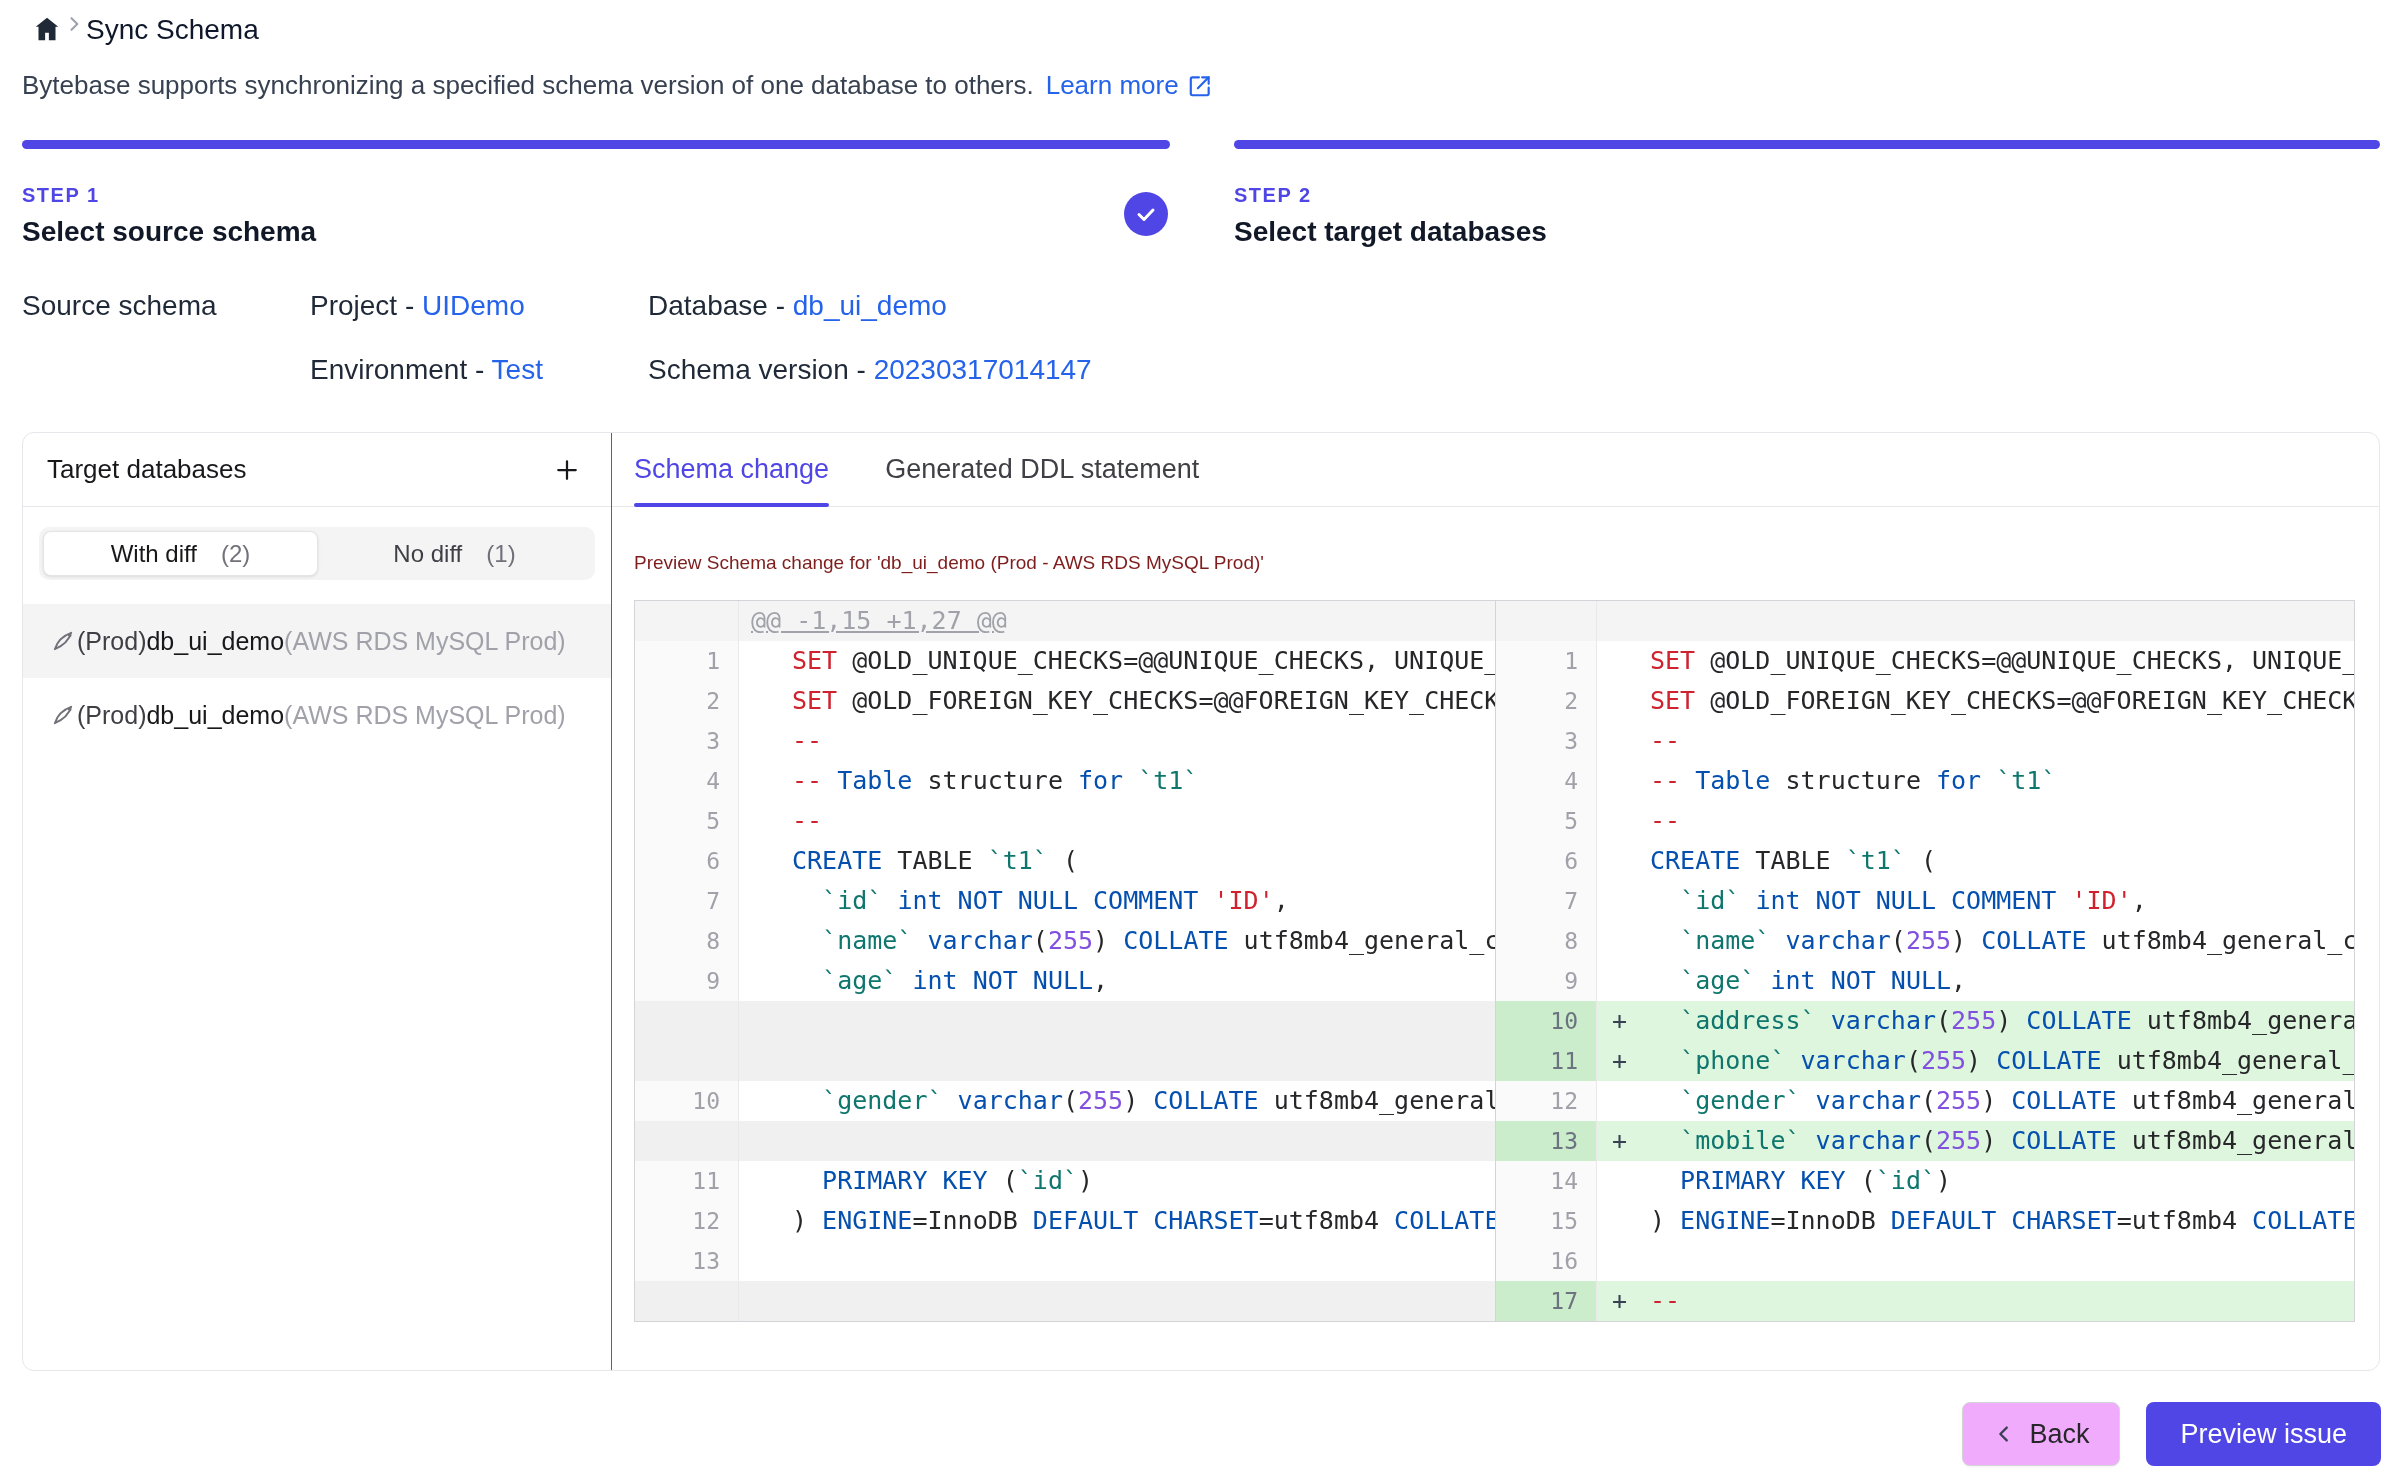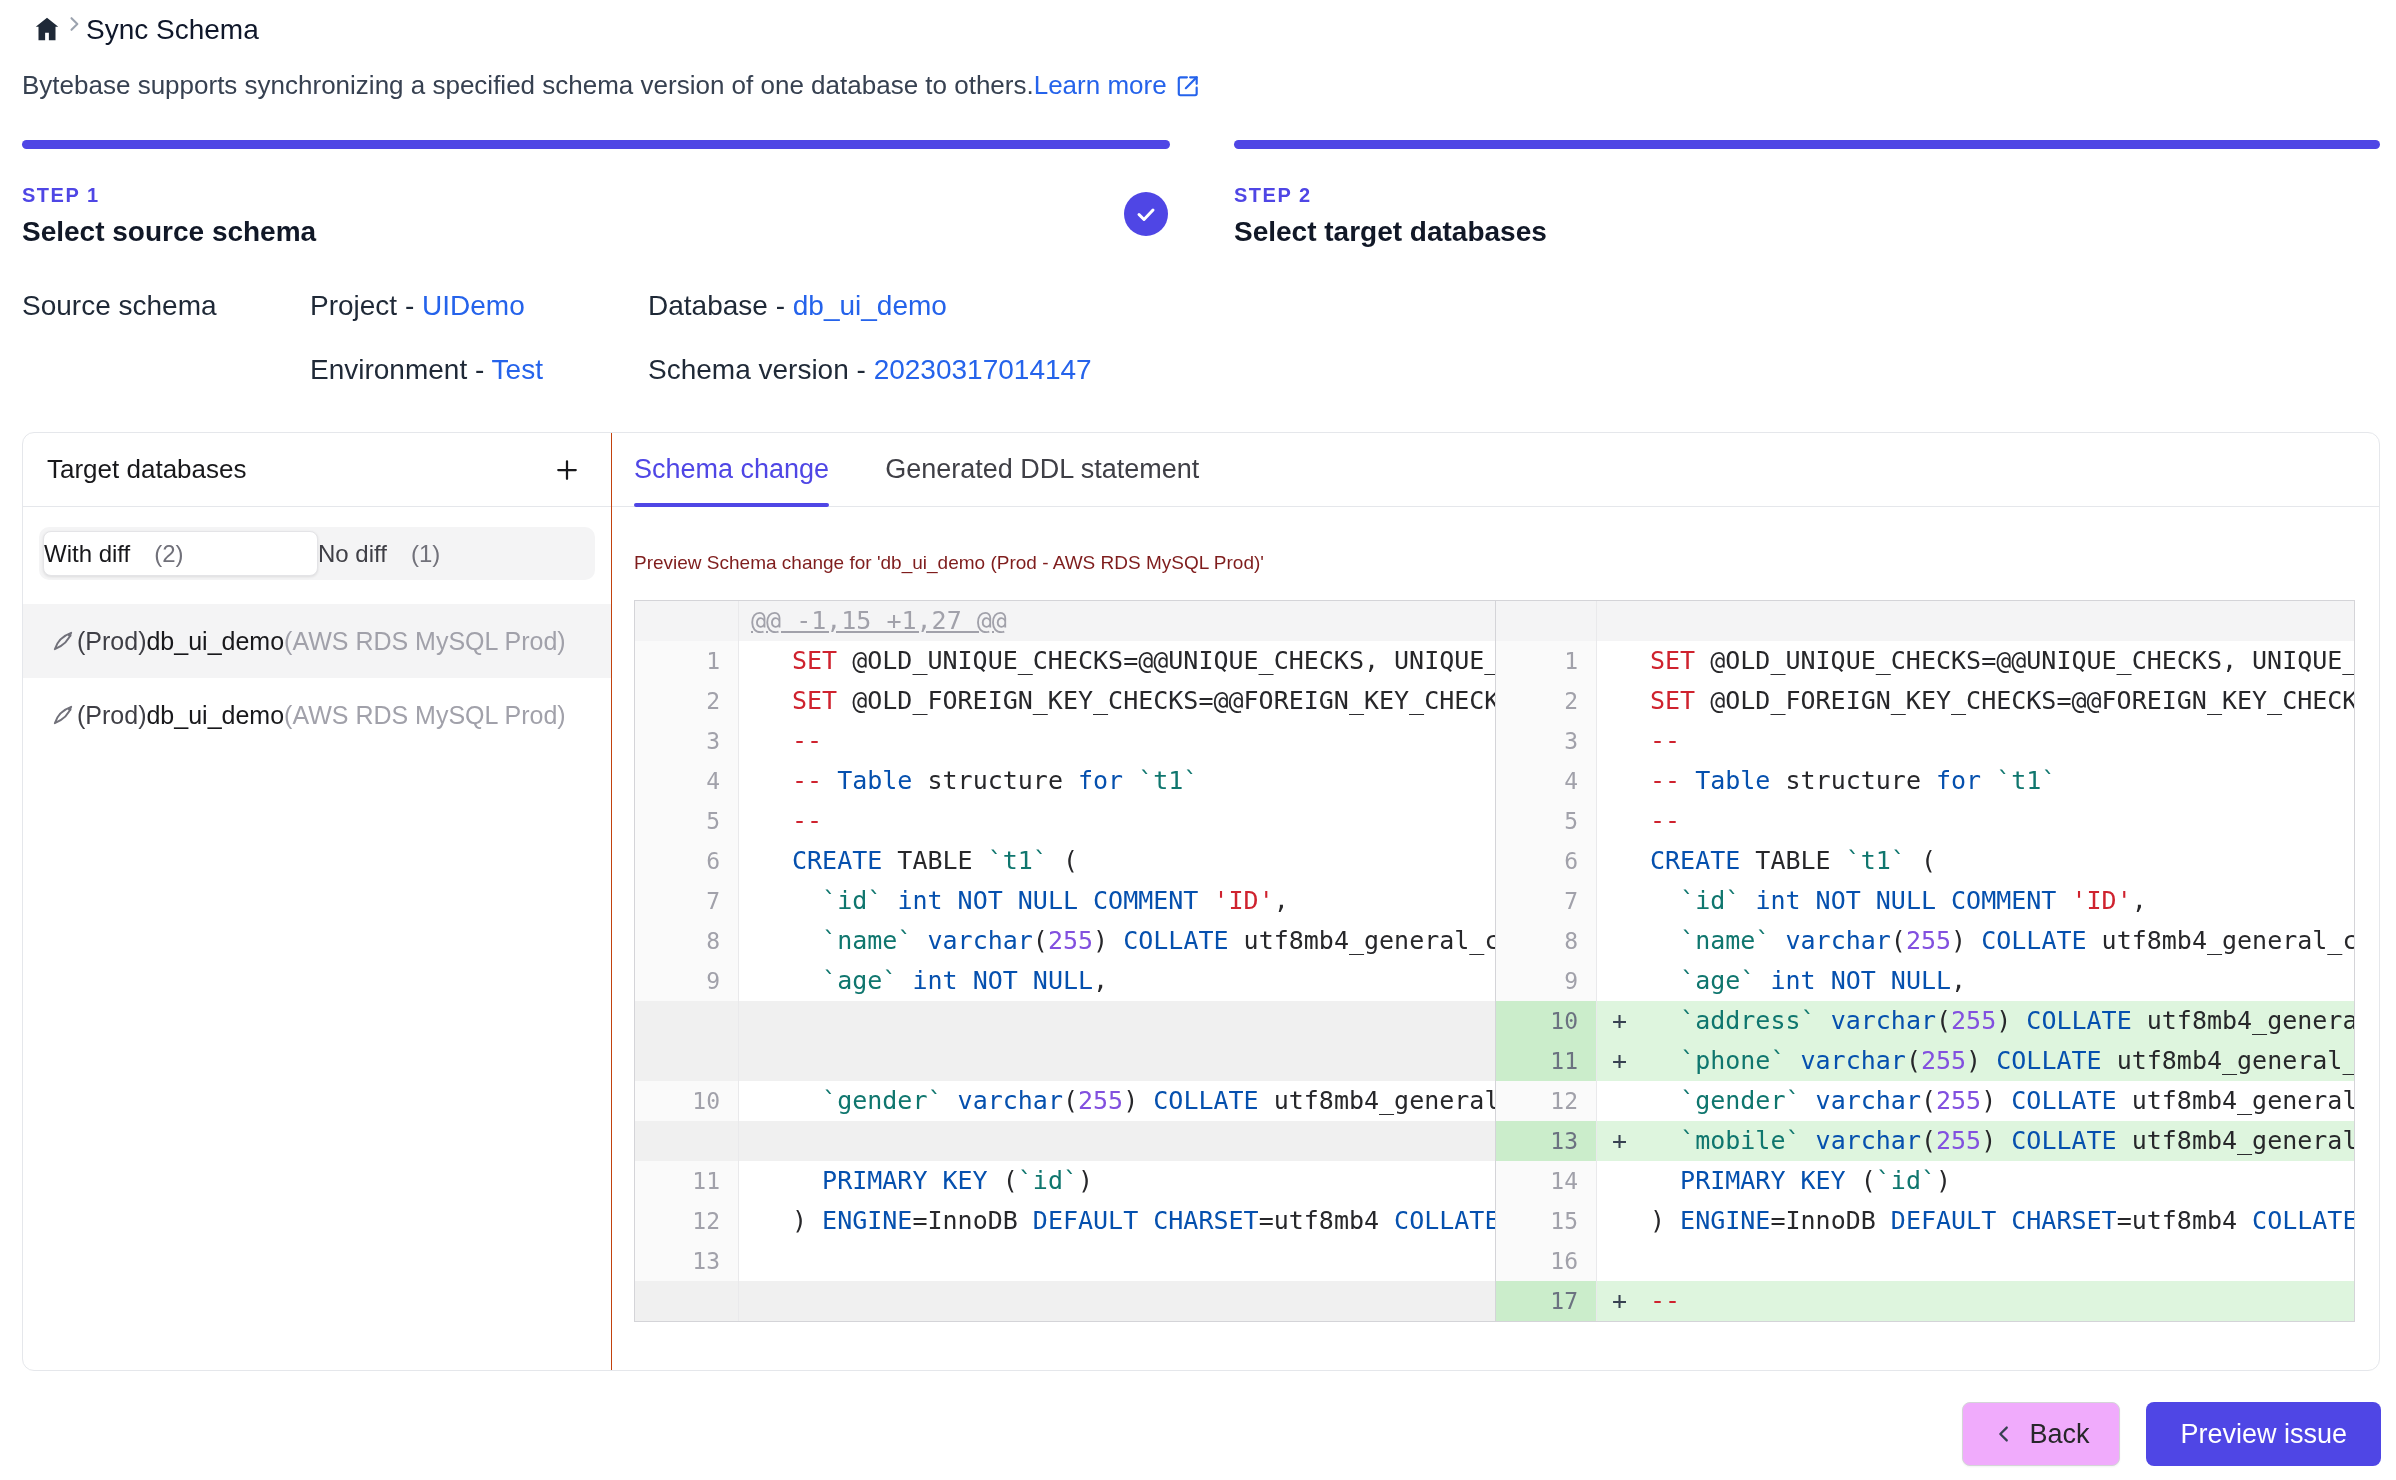--- a/index.html
+++ b/index.html
@@ -3,21 +3,21 @@
 <meta charset="utf-8">
 <style>
 *{box-sizing:border-box;margin:0;padding:0}
 html,body{width:2396px;height:1480px}
 body{background:#fff;font-family:"Liberation Sans",sans-serif;color:#111827;position:relative;overflow:hidden}
 svg{display:block}
 
 .breadcrumb{position:absolute;left:32px;top:14px;display:flex;align-items:flex-start;gap:2px}
 .crumb-title{font-size:28px;font-weight:500;color:#0f172a}
 
-.intro{position:absolute;left:22px;top:70px;display:flex;align-items:center;gap:0;font-size:26px;color:#374151}
+.intro{position:absolute;left:22px;top:70px;display:flex;align-items:center;gap:12px;font-size:26px;color:#374151}
 .learn{color:#2563eb;display:inline-flex;align-items:center;gap:8px;cursor:pointer;text-decoration:none}
 
 .bar{position:absolute;top:140px;height:9px;background:#4f46e5;border-radius:5px}
 .bar1{left:22px;width:1148px}
 .bar2{left:1234px;width:1146px}
 .step-label{position:absolute;top:184px;font-size:20px;font-weight:700;letter-spacing:1.5px;color:#4f46e5}
 .step-title{position:absolute;top:216px;font-size:28px;font-weight:600;color:#111827}
 .s1{left:22px}.s2{left:1234px}
 .check{position:absolute;left:1124px;top:192px;width:44px;height:44px;border-radius:50%;background:#4f46e5;display:flex;align-items:center;justify-content:center}
 
@@ -27,21 +27,21 @@
 .src-col{position:absolute;white-space:nowrap}
 .c2{left:310px}.c3{left:648px}
 .lnk{color:#2563eb;text-decoration:none;cursor:pointer}
 
 .panel{position:absolute;left:22px;top:432px;width:2358px;height:939px;border:1px solid #e5e7eb;border-radius:12px;display:flex;overflow:hidden}
 .left{width:589px;border-right:1px solid #c2410c;display:flex;flex-direction:column;flex:0 0 auto}
 .lhead{height:74px;border-bottom:1px solid #e5e7eb;display:flex;align-items:center;padding:0 24px;flex:0 0 auto}
 .ltitle{font-size:26px;font-weight:500;color:#18181b}
 .plus{margin-left:auto;background:none;border:none;cursor:pointer;display:flex;align-items:center;justify-content:center;width:40px;height:40px}
 .seg{margin:20px 16px 0;background:#f4f4f5;border-radius:10px;padding:4px;display:flex;height:53px;flex:0 0 auto}
-.seg-item{flex:1;display:flex;align-items:center;font-size:24px;color:#3f3f46;border-radius:8px;cursor:pointer;gap:24px;white-space:nowrap}
+.seg-item{flex:1;display:flex;align-items:center;justify-content:center;font-size:24px;color:#3f3f46;border-radius:8px;cursor:pointer;gap:24px;white-space:nowrap}
 .seg-item .cnt{color:#71717a}
 .seg-item.active{background:#fff;border:1px solid #e4e4e7;box-shadow:0 1px 3px rgba(0,0,0,.10);color:#18181b}
 .tdb-list{margin-top:24px;display:flex;flex-direction:column}
 .tdb-item{height:74px;display:flex;align-items:center;padding:0 20px 0 26px;font-size:25px;cursor:pointer;white-space:nowrap;overflow:hidden}
 .tdb-item.selected{background:#f4f4f5}
 .tdb-item .env{color:#3f3f46}
 .tdb-item .nm{color:#18181b}
 .tdb-item .sfx{color:#a1a1aa;overflow:hidden;text-overflow:ellipsis;flex:1;min-width:0}
 .eng{flex:0 0 auto}
 

